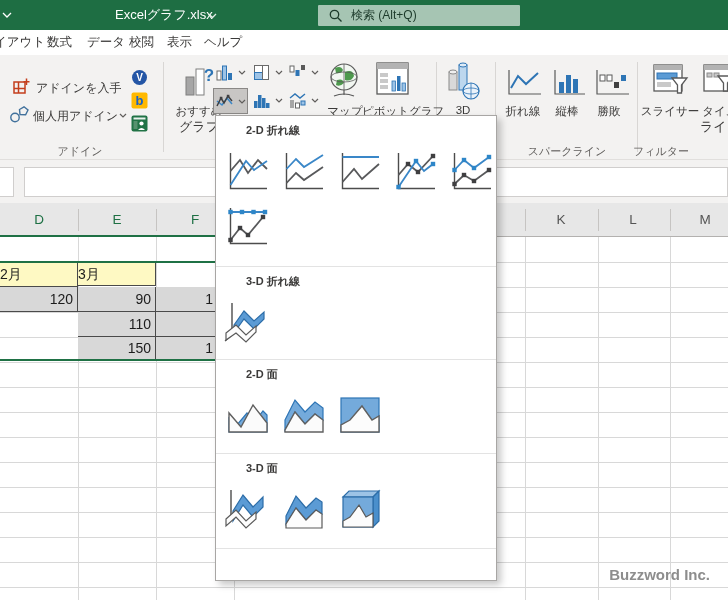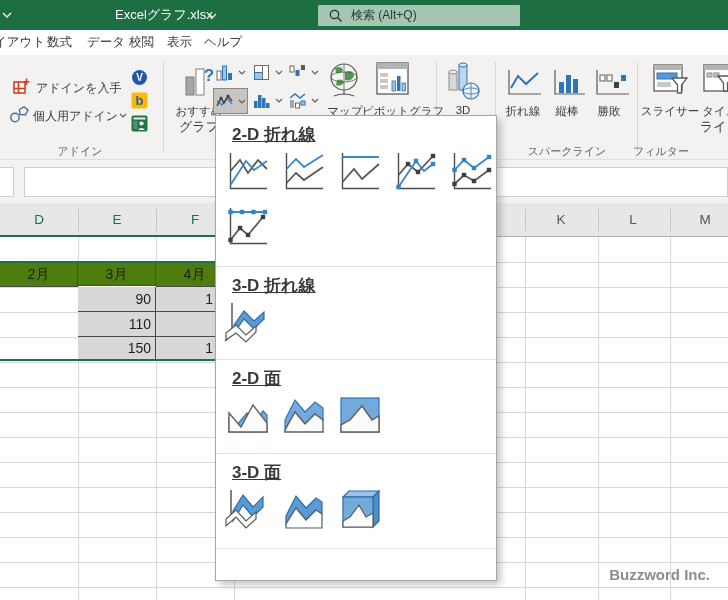--- a/index.html
+++ b/index.html
@@ -30,27 +30,27 @@
   .formulabox{position:absolute;left:24px;top:167px;width:704px;height:30px;background:#fff;border:1px solid #d0cecd;box-sizing:border-box;}
   
   .colheaders{position:absolute;left:0;top:203px;width:728px;height:34px;background:#e7e7e7;border-bottom:1px solid #b3b1af;box-sizing:border-box;}
   .colletter{position:absolute;top:0;height:33px;line-height:33px;font-size:13.5px;text-align:center;width:40px;color:#555;}
   .colletter.sel{color:#1e7044;}
   .hsep{position:absolute;top:6px;width:1px;height:22px;background:#c6c4c2;}
   .greenline{position:absolute;background:#1f7145;}
   .gridarea{position:absolute;left:0;top:262px;width:728px;height:338px;background:repeating-linear-gradient(to bottom,#d8d8d8 0 1px,transparent 1px 25px);}
   .vline{position:absolute;top:237px;width:1px;height:363px;background:#d8d8d8;}
   .dcell{position:absolute;font-size:14px;color:#1c1c1c;box-sizing:border-box;border-right:1px solid #4a4a4a;border-bottom:1px solid #4a4a4a;}
-  .dcell.hdr{background:#4d7c0f;text-align:center;}
+  .dcell.hdr{background:#fef9c3;text-align:left;}
   .dcell.val{background:#d8d8d8;text-align:right;padding-right:4px;}
   .dcell.valf{background:#d8d8d8;text-align:right;padding-right:20px;}
   .watermark{position:absolute;left:520px;top:563px;width:190px;height:23px;line-height:23px;text-align:right;font-size:15px;font-weight:600;color:#8d8d8d;}
   
   .menu{position:absolute;left:215px;top:115px;width:282px;height:466px;background:#fff;border:1px solid #a8a6a4;box-shadow:4px 4px 7px rgba(0,0,0,0.22);box-sizing:border-box;z-index:10;}
-  .msec{position:absolute;left:16px;font-size:17px;font-weight:bold;color:#3b3a39;white-space:nowrap;text-decoration:underline;}
+  .msec{position:absolute;left:30px;font-size:11px;font-weight:bold;color:#3b3a39;white-space:nowrap;}
   .mrow{position:absolute;left:7px;display:flex;gap:10px;}
   .mitem{width:46px;height:46px;}
   .mdiv{position:absolute;left:0;width:280px;height:1px;background:#e3e3e3;}
   .mfooter{position:absolute;left:0;top:436px;width:280px;height:28px;}
   .mfooter .ftext{position:absolute;left:38px;top:0;height:28px;line-height:28px;font-size:12.5px;color:#3b3a39;white-space:nowrap;}
   svg{display:block;}
 </style>
 </head>
 <body>
 
@@ -291,21 +291,21 @@
   <div class="gridarea"></div>
   <div class="vline" style="left:78px"></div>
   <div class="vline" style="left:156px"></div>
   <div class="vline" style="left:234px"></div>
   <div class="vline" style="left:525px"></div>
   <div class="vline" style="left:598px"></div>
   <div class="vline" style="left:670px"></div>
 
   <div class="dcell hdr" style="left:0;top:262px;width:78px;height:25px;line-height:25px">2月</div>
   <div class="dcell hdr" style="left:78px;top:262px;width:78px;height:24px;line-height:25px">3月</div>
-  <div class="dcell hdr" style="left:156px;top:262px;width:78px;height:25px;line-height:25px">4月</div>
+  <div class="dcell val" style="left:0;top:287px;width:78px;height:25px;line-height:25px">120</div>
   <div class="dcell val" style="left:78px;top:287px;width:78px;height:25px;line-height:25px">90</div>
   <div class="dcell valf" style="left:156px;top:287px;width:78px;height:25px;line-height:25px">1</div>
   <div class="dcell val" style="left:78px;top:312px;width:78px;height:25px;line-height:25px">110</div>
   <div class="dcell valf" style="left:156px;top:312px;width:78px;height:25px;line-height:25px"></div>
   <div class="dcell val" style="left:78px;top:337px;width:78px;height:23px;line-height:23px">150</div>
   <div class="dcell valf" style="left:156px;top:337px;width:78px;height:23px;line-height:23px">1</div>
   <div class="greenline" style="left:0;top:261px;width:234px;height:2px"></div>
   <div class="greenline" style="left:0;top:359px;width:234px;height:2px"></div>
 
   <div class="watermark">Buzzword Inc.</div>

